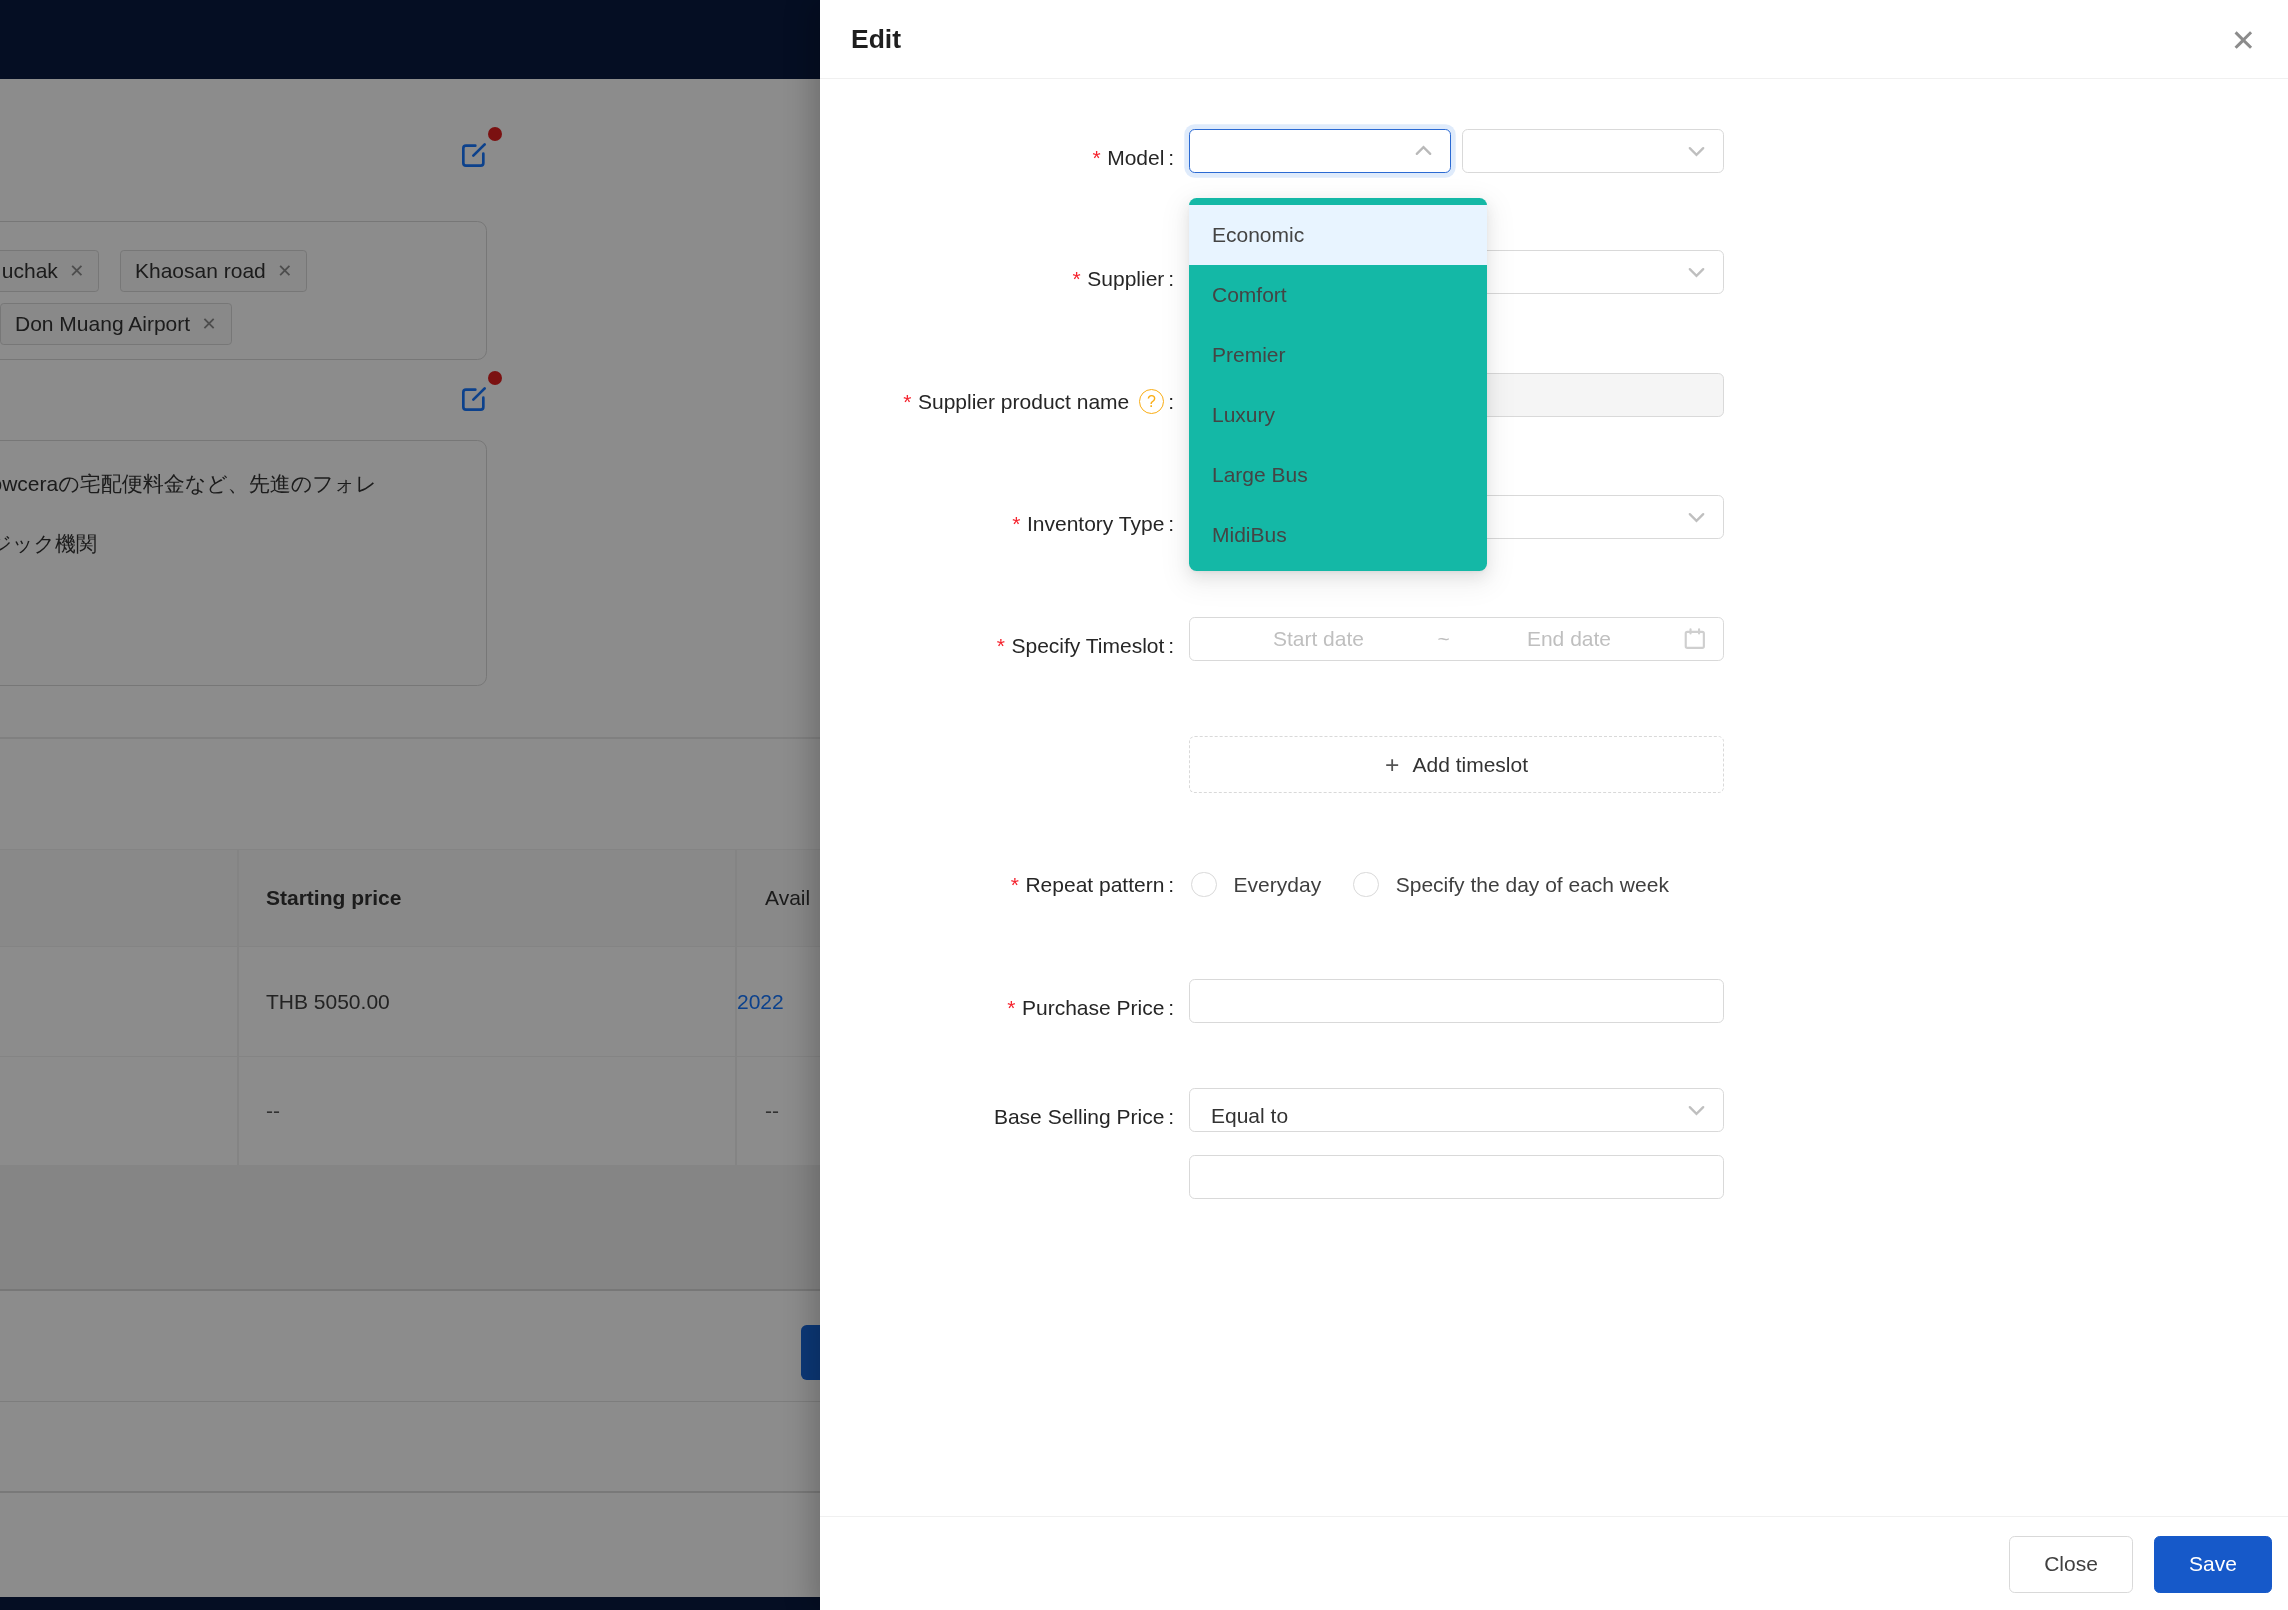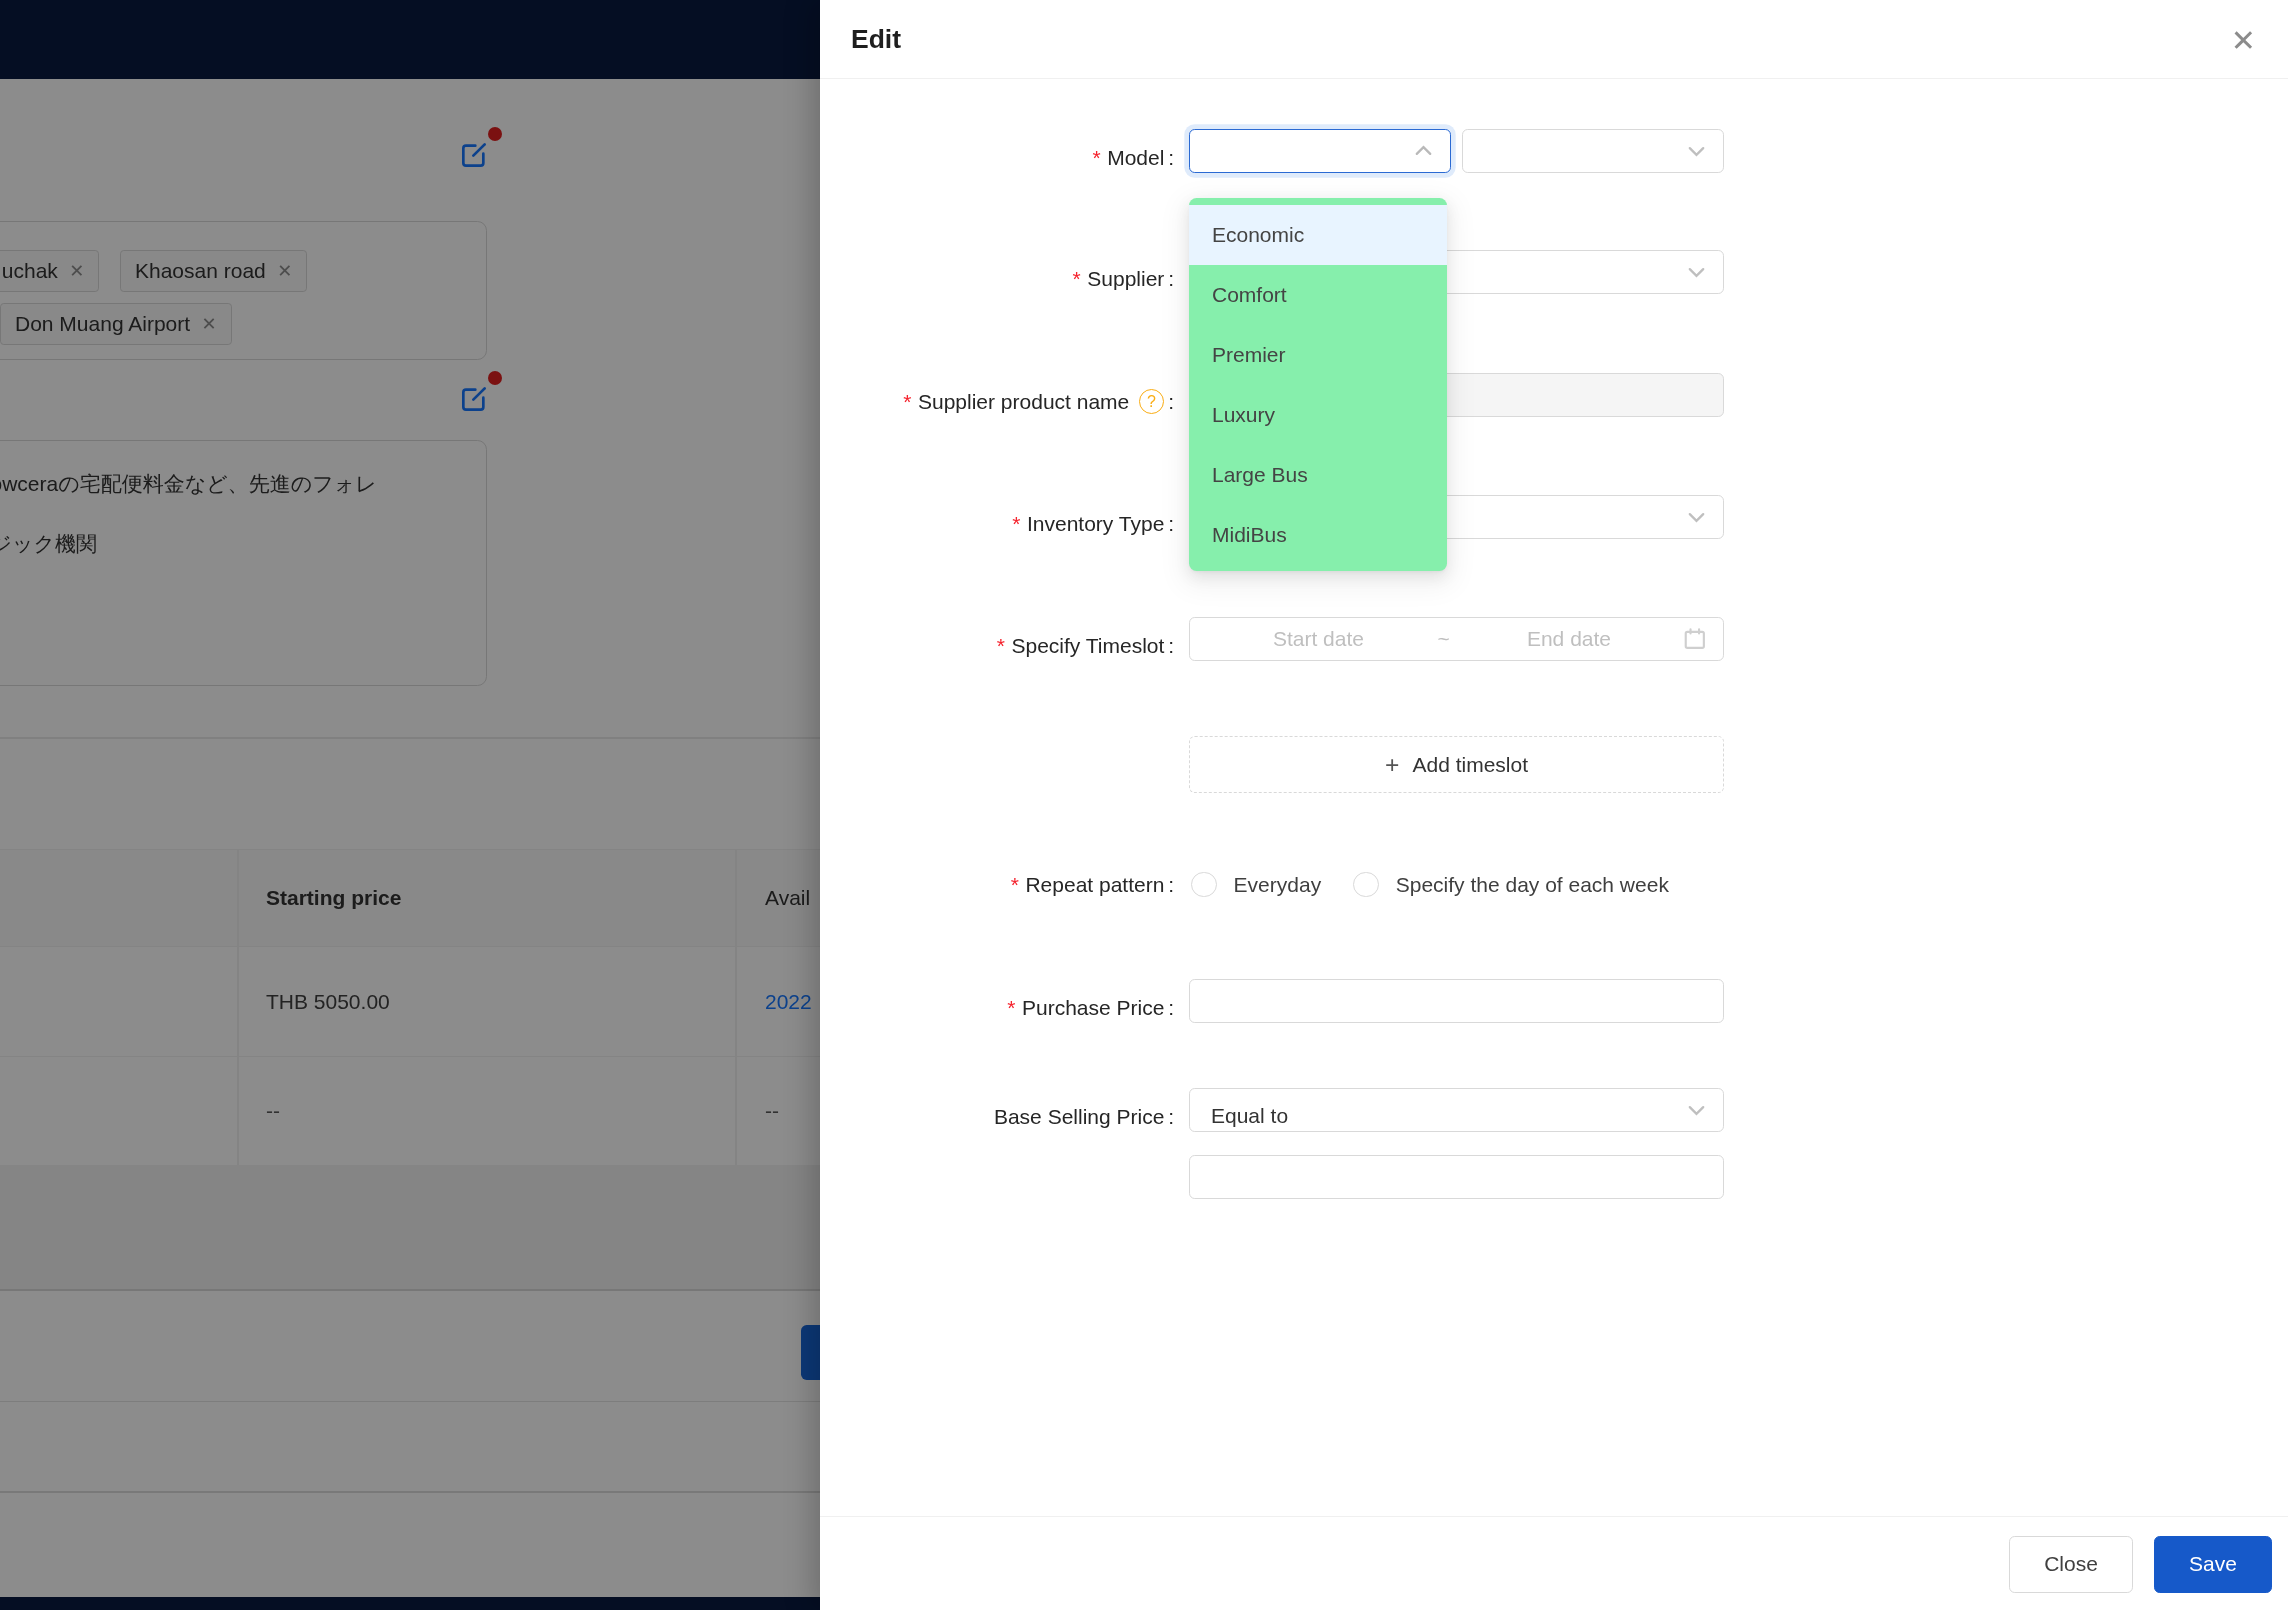--- a/index.html
+++ b/index.html
@@ -68,21 +68,21 @@
 
   .radio-group { position:absolute; left:371px; top:856px; height:57px; display:flex; align-items:center; }
   .radio { display:flex; align-items:center; cursor:pointer; }
   .radio .circ { width:25.6px; height:25.6px; border:1.9px solid #d9d9d9; border-radius:50%; background:#fff; margin-right:17px; }
   .radio + .radio { margin-left:32px; }
   .radio .rlabel { color:#3f3f3f; }
 
   .sel-text { position:absolute; left:21px; top:0; height:53px; display:flex; align-items:center; color:#333; }
 
   
-  .dropdown { position:absolute; left:369px; top:198px; width:258px; background:#86efac; border-radius:7.6px;
+  .dropdown { position:absolute; left:369px; top:198px; width:298px; background:#14b8a6; border-radius:7.6px;
     padding:6.6px 0; box-shadow:0 5.7px 15px rgba(0,0,0,0.08), 0 2.8px 5.7px -3.8px rgba(0,0,0,0.12), 0 8.5px 26.5px 7.6px rgba(0,0,0,0.05);
     z-index:10; }
   .opt { height:60px; line-height:60px; padding-left:23px; color:#444; cursor:pointer; white-space:nowrap; }
   .opt.active { background:#e8f4ff; }
 
   .drawer-footer { position:absolute; left:0; bottom:0; width:1469px; height:95px; border-top:1.9px solid #f0f0f0;
     background:#fff; display:flex; align-items:center; justify-content:flex-end; gap:21px; padding-right:17px; }
   .btn { height:57px; border-radius:5.7px; font-size:21px; display:flex; align-items:center; justify-content:center; cursor:pointer; }
   .btn-close { width:124px; background:#fff; border:1.9px solid #d9d9d9; color:#404040;text-align:right; }
   .btn-save { width:118px; background:#1659c9; border:1.9px solid #1659c9; color:#fff; }
@@ -134,21 +134,21 @@
   <div class="tbl-head-bg"></div>
   <div class="vline" style="left:237px; top:849px; height:316px;"></div>
   <div class="vline" style="left:735px; top:849px; height:316px;"></div>
   <div class="hline" style="top:1056px; height:0.9px; background:#f0f0f0;"></div>
   <div class="hline" style="top:1165px; height:0.9px; background:#f0f0f0;"></div>
 
   <div class="tbl-cell" style="left:266px; top:886px; font-weight:700; color:#333;">Starting price</div>
   <div class="tbl-cell" style="left:765px; top:886px; font-weight:500; color:#333;">Avail</div>
 
   <div class="tbl-cell" style="left:266px; top:990px; color:#404040;">THB 5050.00</div>
-  <div class="tbl-cell link" style="left:765px; top:990px;">2022</div>
+  <div class="tbl-cell link" style="left:737px; top:990px;">2022</div>
   <div class="tbl-cell" style="left:266px; top:1099px; color:#595959;">--</div>
   <div class="tbl-cell" style="left:765px; top:1099px; color:#595959;">--</div>
 
   <div class="band"></div>
   <div class="hline" style="top:1289px; background:#d9d9d9;"></div>
   <div class="hline" style="top:1401px; height:0.9px; background:#e4e4e4;"></div>
   <div class="hline" style="top:1491px; background:#dcdcdc;"></div>
   <div class="blue-sliver"></div>
   <div class="navy-bottom"></div>
 </div>

